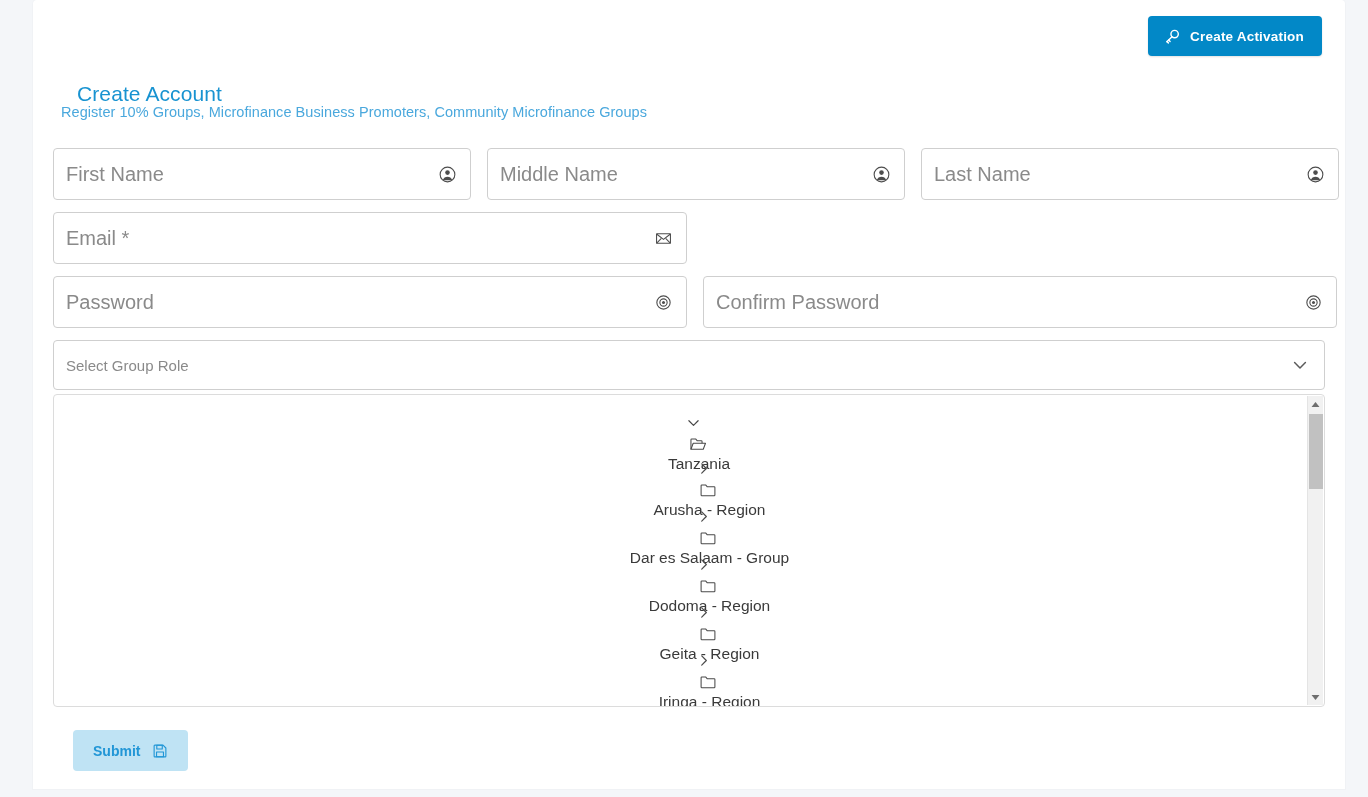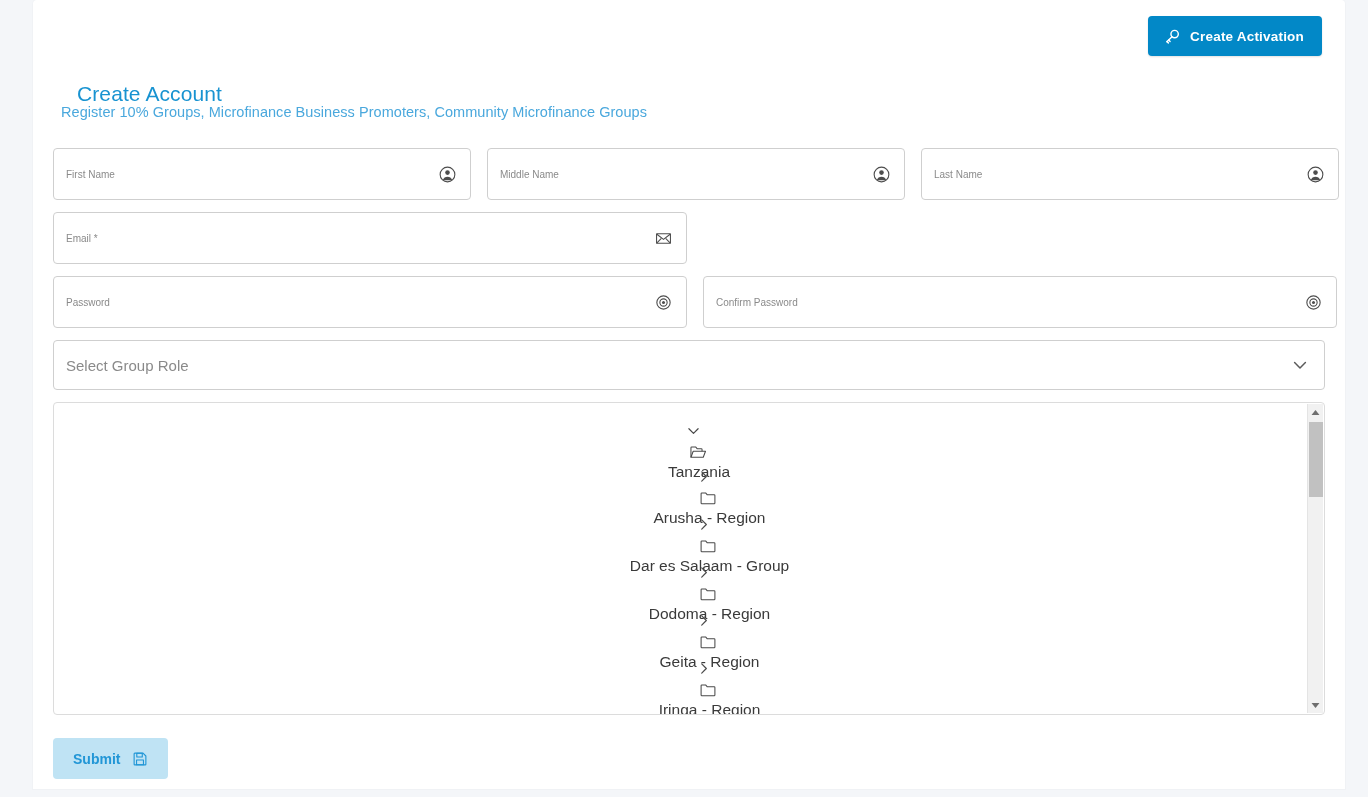--- a/index.html
+++ b/index.html
@@ -97,21 +97,21 @@
     flex: 1 1 auto;
   }
   .field input {
     border: none;
     outline: none;
     background: transparent;
     width: 100%;
     height: 100%;
     padding: 0 44px 0 12px;
     font-family: "Liberation Sans", sans-serif;
-    font-size: 10px;
+    font-size: 20px;
     color: #000000;
   }
   .field input::placeholder { color: #8a8a8a; opacity: 1; }
   .field-icon {
     position: absolute;
     right: 13px;
     top: 50%;
     transform: translateY(-50%);
     width: 20px;
     height: 20px;
@@ -126,21 +126,21 @@
   .w-last   { flex: 0 0 418px; }
   .w-half   { flex: 0 0 634px; }
   
   .select-field {
     position: relative;
     height: 50px;
     border: 1px solid #cfcfcf;
     border-radius: 4px;
     display: flex;
     align-items: center;
-    margin-bottom: 12px;
+    margin-bottom: 4px;
     width: 1272px;
     cursor: pointer;
     background: #fff;
   }
   .select-value {
     padding-left: 12px;
     font-size: 15px;
     color: #8a8a8a;
   }
   .select-caret {
@@ -230,20 +230,21 @@
     width: 14px;
     top: 18px;
     height: 75px;
     background: #c1c1c1;
     border-radius: 0;
     cursor: pointer;
   }
   
   .submit-wrap {
     margin-top: 23px;
+    margin-left: 20px;
   }
   .submit-btn {
     display: inline-flex;
     align-items: center;
     gap: 12px;
     background: #bfe3f4;
     color: #2196d6;
     border: none;
     border-radius: 4px;
     height: 41px;

